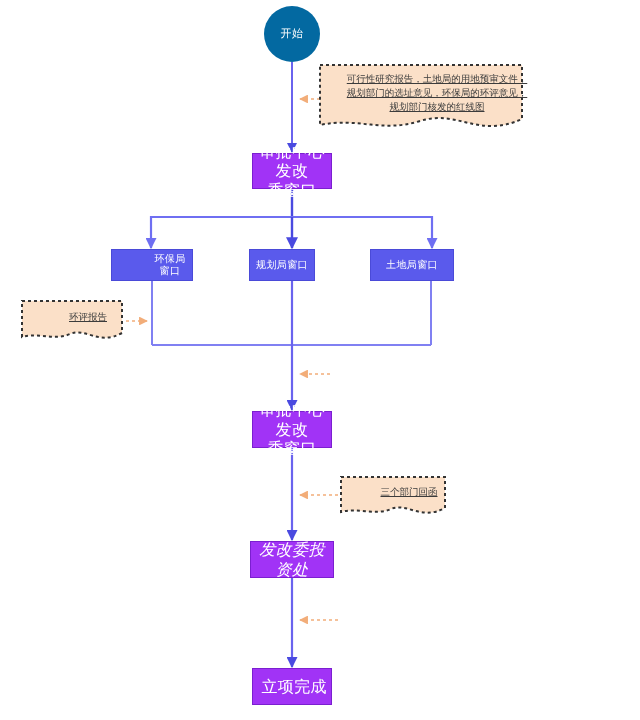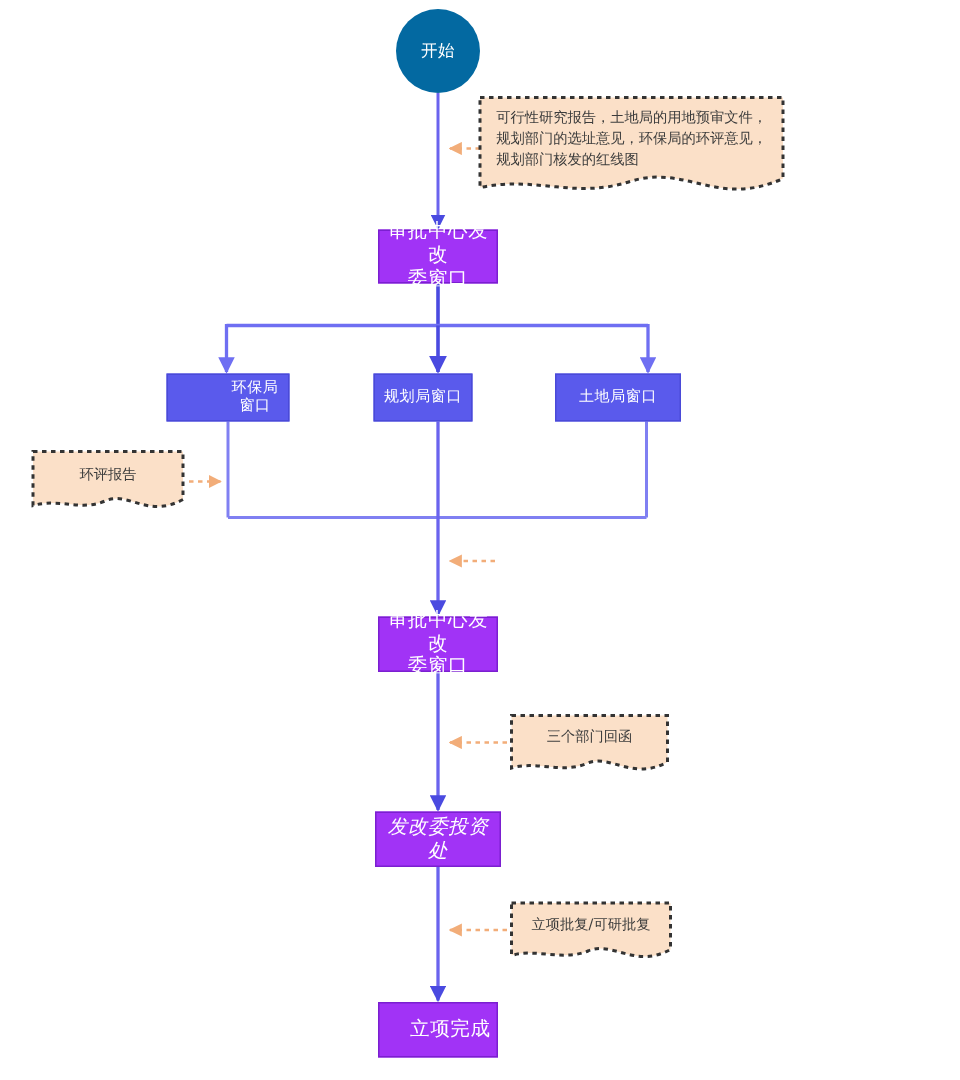--- a/index.html
+++ b/index.html
@@ -41,21 +41,21 @@
     z-index: 3;
   }
   .node-start {
     border-radius: 50%;
     background: #0369a1;
     font-size: 11px;
   }
   .node-purple {
     background: #a133f6;
     border: 1px solid #7b1fd0;
-    font-size: 13px;
+    font-size: 16px;
     padding: 2px 4px;
   }
   .node-blue {
     background: #5a5aec;
     border: 1px solid #4a4ad8;
     font-size: 10px;
     padding: 2px 4px;
   }
   .node-line2 {
     white-space: pre-line;
@@ -69,34 +69,35 @@
   }
   .callout .doc-shape {
     position: absolute;
     left: 0;
     top: 0;
     width: 100%;
     height: 100%;
   }
   .callout .callout-text {
     position: absolute;
-    left: 0;
+    left: 16px;
     top: 0;
     width: 100%;
     height: 100%;
     display: flex;
     align-items: center;
     justify-content: center;
-    text-align: left;
+    text-align: center;
     color: #3c3c3c;
     font-size: 9.5px;
     line-height: 1.45;
     white-space: pre-line;
     padding: 0 8px 10px 8px;
     box-sizing: border-box;
+    text-decoration: underline;
   }
   .callout.big .callout-text {
     font-size: 9.5px;
     padding: 0 10px 12px 10px;
   }
 </style>
 </head>
 <body>
 
 <div id="canvas">
@@ -194,20 +195,14 @@
   </div>
 
 
   <div class="callout" style="left:339px; top:475px; width:108px; height:44px;">
     <svg class="doc-shape" viewBox="0 0 108 44" preserveAspectRatio="none">
       <path d="M2,2 H106 V33 C82,46 68,27 52,34 C36,41 18,32 2,37 Z" fill="#fbe0c8" stroke="#333333" stroke-width="2" stroke-dasharray="3,3"></path>
     </svg>
     <div class="callout-text">三个部门回函</div>
   </div>
 
-  <div class="callout" style="left:339px; top:600px; width:110px; height:44px;">
-    <svg class="doc-shape" viewBox="0 0 110 44" preserveAspectRatio="none">
-      <path d="M2,2 H108 V33 C84,46 70,27 53,34 C36,41 18,32 2,37 Z" fill="#fbe0c8" stroke="#333333" stroke-width="2" stroke-dasharray="3,3"></path>
-    </svg>
-    <div class="callout-text">立项批复/可研批复</div>
-  </div>
 
 </div>
 
 </body></html>

